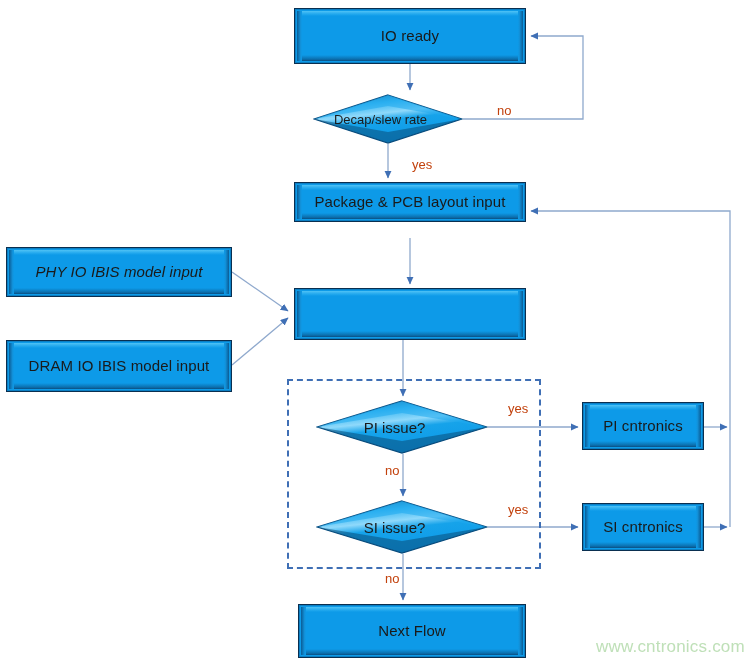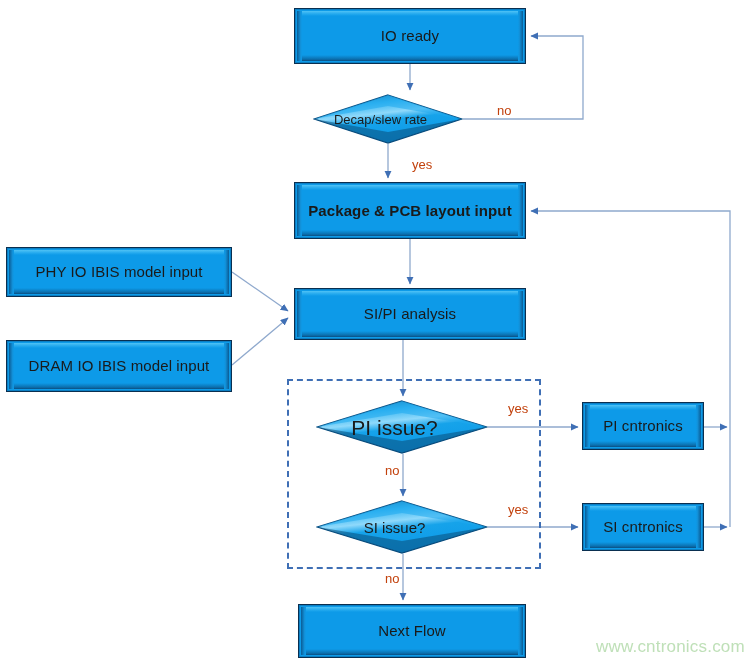--- a/index.html
+++ b/index.html
@@ -90,46 +90,45 @@
 
   <div class="group-dash" style="left:287px;top:379px;width:254px;height:190px;"></div>
 
   <div class="proc" style="left:294px;top:8px;width:232px;height:56px;">
     <div class="bev"></div>
     <div class="sideL"></div>
     <div class="sideR"></div>
     <div class="lbl">IO ready</div>
   </div>
 
-  <div class="proc" style="left:294px;top:182px;width:232px;height:57px;font-weight:bold;">
+  <div class="proc" style="left:294px;top:182px;width:232px;height:40px;">
     <div class="bev"></div>
     <div class="sideL"></div>
     <div class="sideR"></div>
     <div class="lbl">Package &amp; PCB layout input</div>
   </div>
 
-  <div class="proc" style="left:6px;top:247px;width:226px;height:50px;">
+  <div class="proc" style="left:6px;top:247px;width:226px;height:50px;font-style:italic;">
     <div class="bev"></div>
     <div class="sideL"></div>
     <div class="sideR"></div>
     <div class="lbl">PHY IO IBIS model input</div>
   </div>
 
   <div class="proc" style="left:6px;top:340px;width:226px;height:52px;">
     <div class="bev"></div>
     <div class="sideL"></div>
     <div class="sideR"></div>
     <div class="lbl">DRAM IO IBIS model input</div>
   </div>
 
   <div class="proc" style="left:294px;top:288px;width:232px;height:52px;">
     <div class="bev"></div>
     <div class="sideL"></div>
     <div class="sideR"></div>
-    <div class="lbl">SI/PI analysis</div>
   </div>
 
   <div class="proc" style="left:582px;top:402px;width:122px;height:48px;">
     <div class="bev"></div>
     <div class="sideL"></div>
     <div class="sideR"></div>
     <div class="lbl">PI cntronics</div>
   </div>
 
   <div class="proc" style="left:582px;top:503px;width:122px;height:48px;">
@@ -172,21 +171,21 @@
           <stop offset="28%" stop-color="#36b6f2"></stop>
           <stop offset="48%" stop-color="#8fd9fb"></stop>
           <stop offset="62%" stop-color="#16a3ea"></stop>
           <stop offset="100%" stop-color="#0d9ae8"></stop>
         </linearGradient>
       </defs>
       <polygon points="86,1 171,27 86,53 1,27" fill="url(#dg2)" stroke="#0a4e80" stroke-width="1.2"></polygon>
       <polygon points="86,1 171,27 86,13 1,27" fill="#1fa9ef" opacity="0.55"></polygon>
       <polygon points="86,53 171,27 86,41 1,27" fill="#07456f" opacity="0.5"></polygon>
     </svg>
-    <div class="lbl" style="font-size:21px;">PI issue?</div>
+    <div class="lbl" style="font-size:15px;">PI issue?</div>
   </div>
 
   <div class="dec" style="left:316px;top:500px;width:172px;height:54px;">
     <svg width="172" height="54" viewBox="0 0 172 54" xmlns="http://www.w3.org/2000/svg">
       <defs>
         <linearGradient id="dg3" x1="0" y1="0" x2="0.35" y2="1">
           <stop offset="0%" stop-color="#0a4e80"></stop>
           <stop offset="28%" stop-color="#36b6f2"></stop>
           <stop offset="48%" stop-color="#8fd9fb"></stop>
           <stop offset="62%" stop-color="#16a3ea"></stop>

